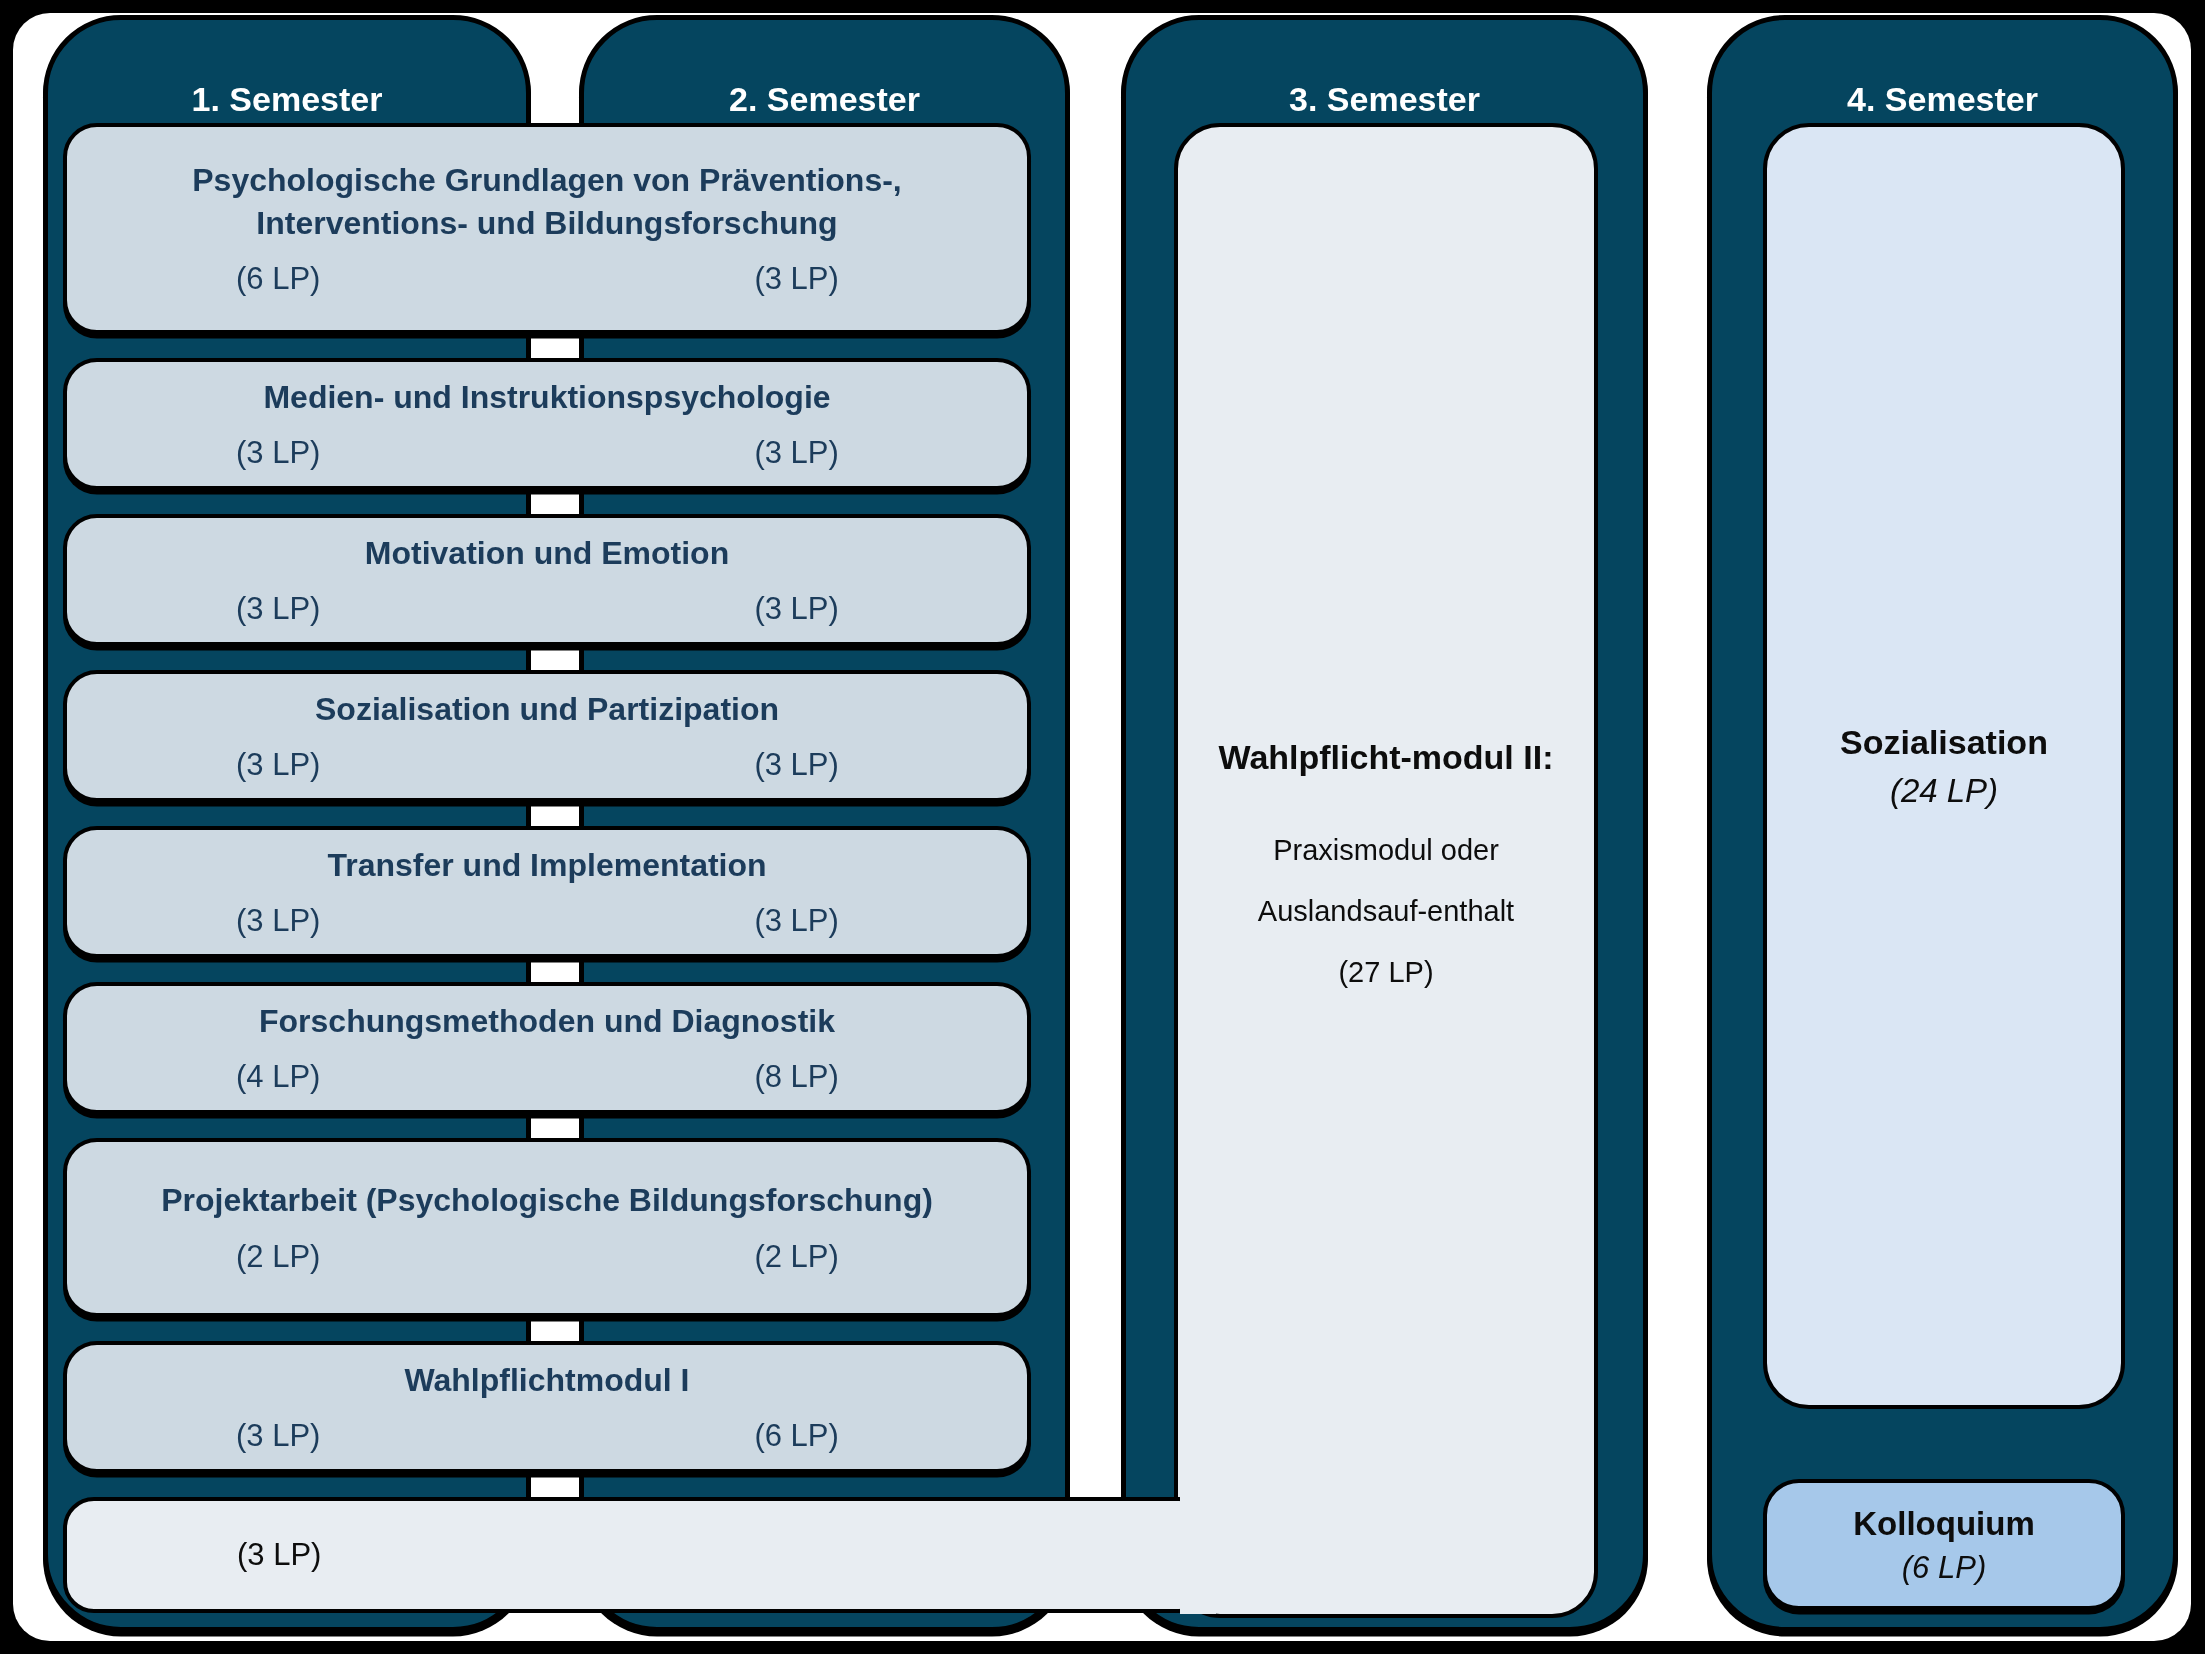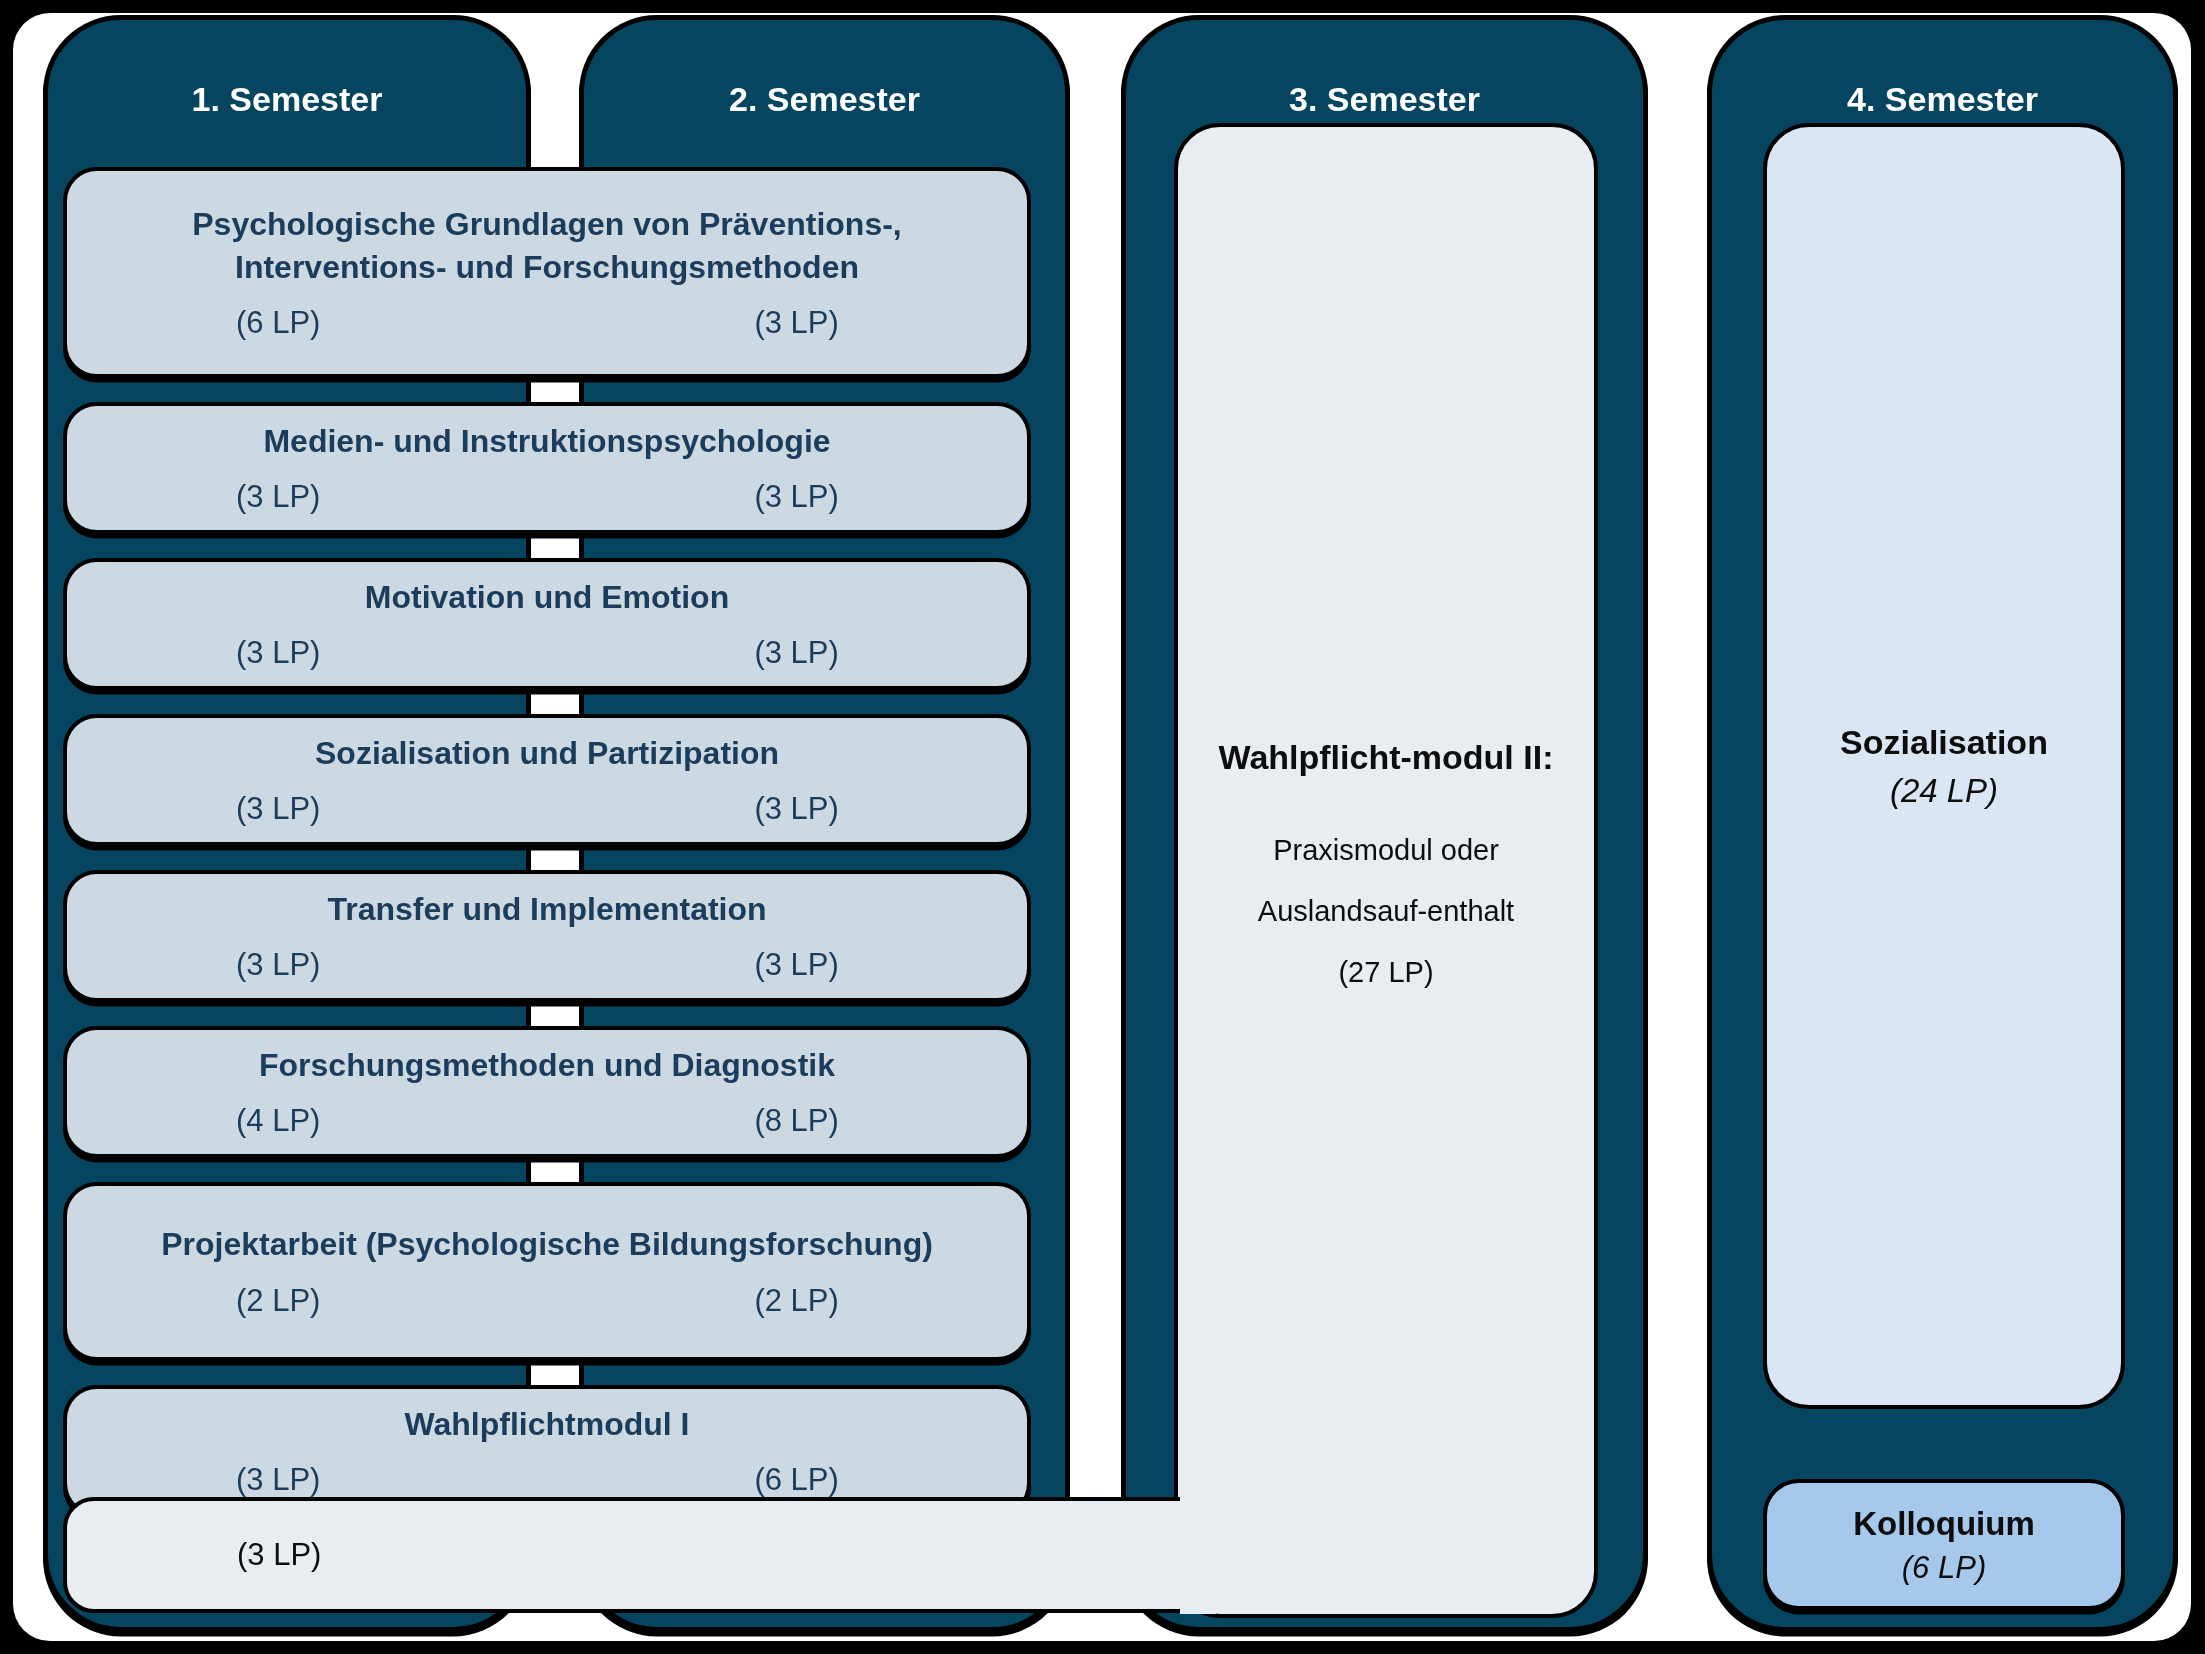--- a/index.html
+++ b/index.html
@@ -20,21 +20,21 @@
 
   
   .col{position:absolute;top:15px;height:1617px;background:var(--dark);border:5.2px solid #000;border-radius:78px;box-shadow:0 4.5px 0 #000;z-index:1;}
   .col-1{left:43px;width:488px;}
   .col-2{left:579px;width:491px;}
   .col-3{left:1121px;width:527px;}
   .col-4{left:1707px;width:471px;}
   .sem-header{position:absolute;top:60px;left:0;right:0;text-align:center;color:var(--headertext);font-weight:bold;font-size:34px;line-height:39px;}
 
   
-  .stack{position:absolute;left:63px;top:123px;width:968px;display:flex;flex-direction:column;gap:24px;z-index:3;margin-top:44px;}
+  .stack{position:absolute;left:63px;top:123px;width:968px;display:flex;flex-direction:column;gap:24px;z-index:3;}
   .module-box{background:var(--module);border:4.5px solid #000;border-radius:34px;box-shadow:0 4.5px 0 #000;display:flex;flex-direction:column;justify-content:center;align-items:center;position:relative;}
   .module-title{font-size:32px;font-weight:bold;color:var(--titletext);text-align:center;line-height:43px;}
   .lp-row{position:relative;width:100%;height:37px;margin-top:16.4px;}
   .lp{position:absolute;top:0;font-size:31px;color:var(--titletext);transform:translateX(-50%);white-space:nowrap;}
   .lp-1{left:22%;}
   .lp-2{left:76%;}
 
   
   .sem3-box{position:absolute;left:1174px;top:123px;width:424px;height:1495px;background:var(--light);border:4.5px solid #000;border-radius:46px;z-index:3;}
   .sem3-content{position:absolute;inset:0;display:flex;flex-direction:column;justify-content:center;align-items:center;text-align:center;}
@@ -72,21 +72,21 @@
     <div class="sem-header">3. Semester</div>
   </div>
   <div class="col col-4">
     <div class="sem-header">4. Semester</div>
   </div>
 
   <div class="stack">
       <div class="module-box" style="height: 211px;">
         <div class="module-title">
           <div>Psychologische Grundlagen von Präventions-,</div>
-          <div>Interventions- und Forschungsmethoden</div>
+          <div>Interventions- und Bildungsforschung</div>
         </div>
         <div class="lp-row">
           <span class="lp lp-1">(6 LP)</span>
           <span class="lp lp-2">(3 LP)</span>
         </div>
       </div>
       <div class="module-box" style="height: 132px;">
         <div class="module-title">
           <div>Medien- und Instruktionspsychologie</div>
         </div>

